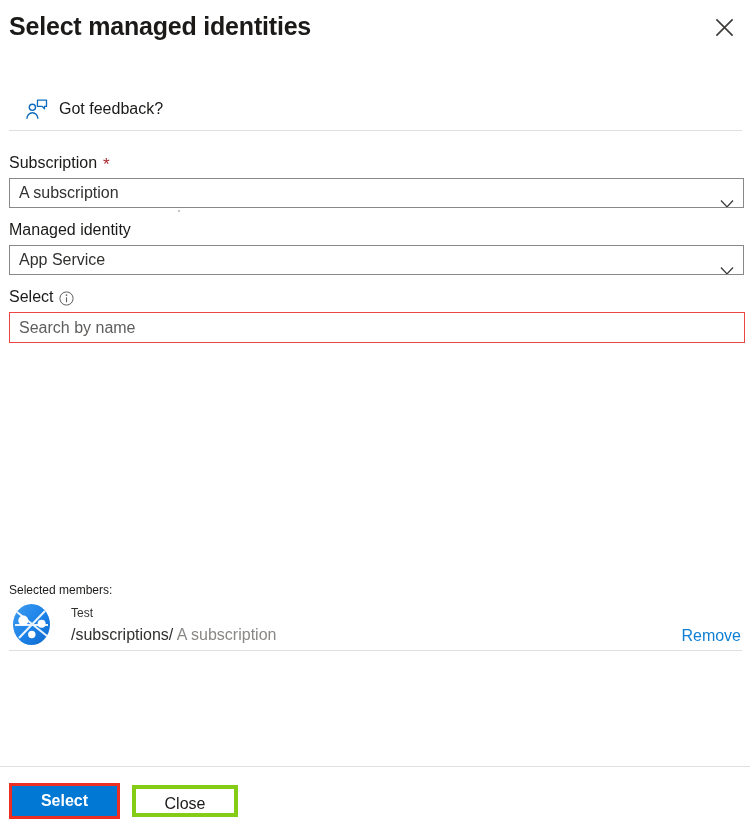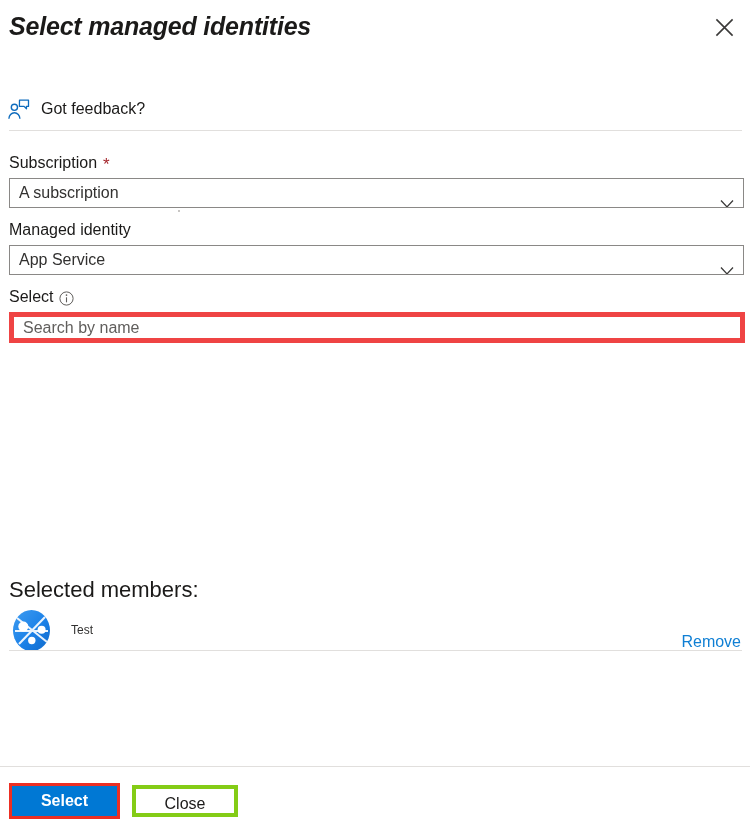--- a/index.html
+++ b/index.html
@@ -25,21 +25,20 @@
   .page-title {
     position: absolute;
     left: 9px;
     top: 9px;
     font-size: 25px;
     font-weight: 600;
     letter-spacing: -0.2px;
     color: #1b1a19;
     line-height: 34px;
     white-space: nowrap;
-    font-style: italic;
   }
   .close-btn {
     position: absolute;
     right: 9px;
     top: 10px;
     width: 34px;
     height: 34px;
     display: flex;
     align-items: center;
     justify-content: center;
@@ -52,21 +51,21 @@
 
   
   .feedback-bar {
     position: absolute;
     left: 0;
     top: 88px;
     width: 750px;
     height: 42px;
     display: flex;
     align-items: center;
-    padding-left: 8px;
+    padding-left: 26px;
   }
   .feedback-link {
     display: flex;
     align-items: center;
     gap: 11px;
     cursor: pointer;
     background: none;
     border: none;
     padding: 0;
     font-family: inherit;
@@ -138,43 +137,42 @@
     right: 9px;
     top: 50%;
     transform: translateY(-50%);
     width: 14px;
     height: 9px;
     display: block;
   }
   .text-input {
     width: 736px;
     height: 31px;
-    border: 5px solid #ef4444;
+    border: 1px solid #ef4444;
     background: #ffffff;
     padding: 0 9px;
     font-size: 16px;
     font-family: inherit;
     color: #323130;
     outline: none;
   }
   .text-input::placeholder { color: #605e5c; opacity: 1; }
 
   
   .members-area {
     position: absolute;
     left: 0;
     top: 580px;
     width: 750px;
   }
   .members-heading {
-    font-size: 22px;
+    font-size: 12px;
     color: #1b1a19;
     line-height: 20px;
     padding-left: 9px;
-    margin-bottom: 6px;
   }
   .member-row {
     position: relative;
     display: flex;
     align-items: center;
     padding: 0 9px;
     height: 48px;
   }
   .member-avatar { width: 45px; height: 45px; flex: none; display: block; }
   .member-text { margin-left: 17px; }
@@ -359,20 +357,23 @@
         </defs>
         <ellipse cx="22.5" cy="22.5" rx="18.5" ry="20.5" fill="url(#asg)"></ellipse>
         <path d="M8 10 L38 34 M36 9 L10 36 M6 23 h33" stroke="#ffffff" stroke-width="2.1" fill="none" opacity="0.9"></path>
         <circle cx="14.3" cy="18.6" r="5.0" fill="#ffffff"></circle>
         <circle cx="32.6" cy="21.7" r="4.0" fill="#ffffff"></circle>
         <circle cx="22.8" cy="32.5" r="3.7" fill="#ffffff"></circle>
       </svg>
     </span>
     <div class="member-text">
       <div class="member-name">Test</div>
+      <div class="member-sub">
+        <span>/subscriptions/</span><span> </span><span class="muted">A subscription</span>
+      </div>
     </div>
     <button class="remove-link">Remove</button>
   </div>
 </div>
 
 <div class="divider divider-member"></div>
 
 <div class="footer-divider"></div>
 <div class="footer">
   <span class="btn-primary-wrap">

